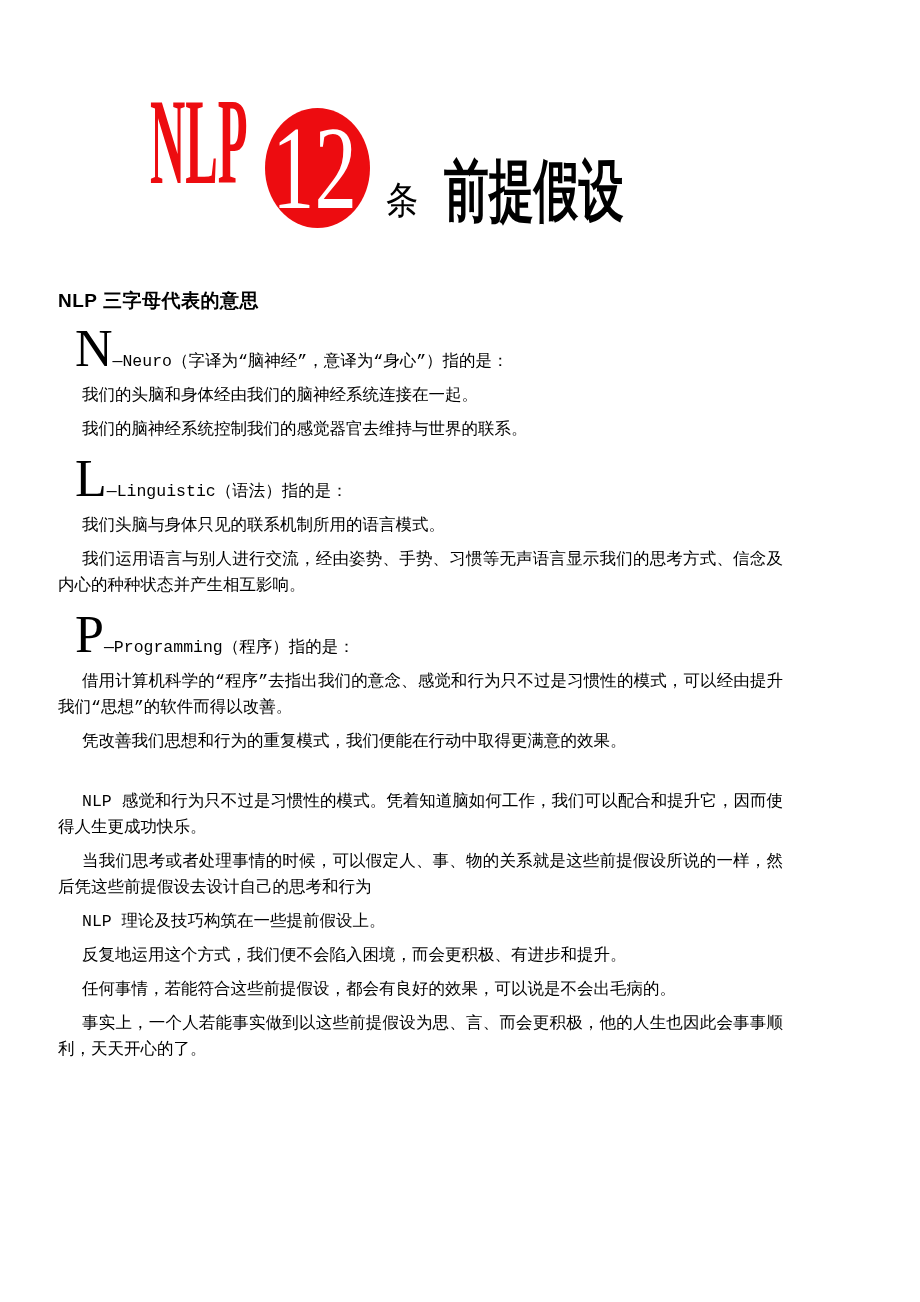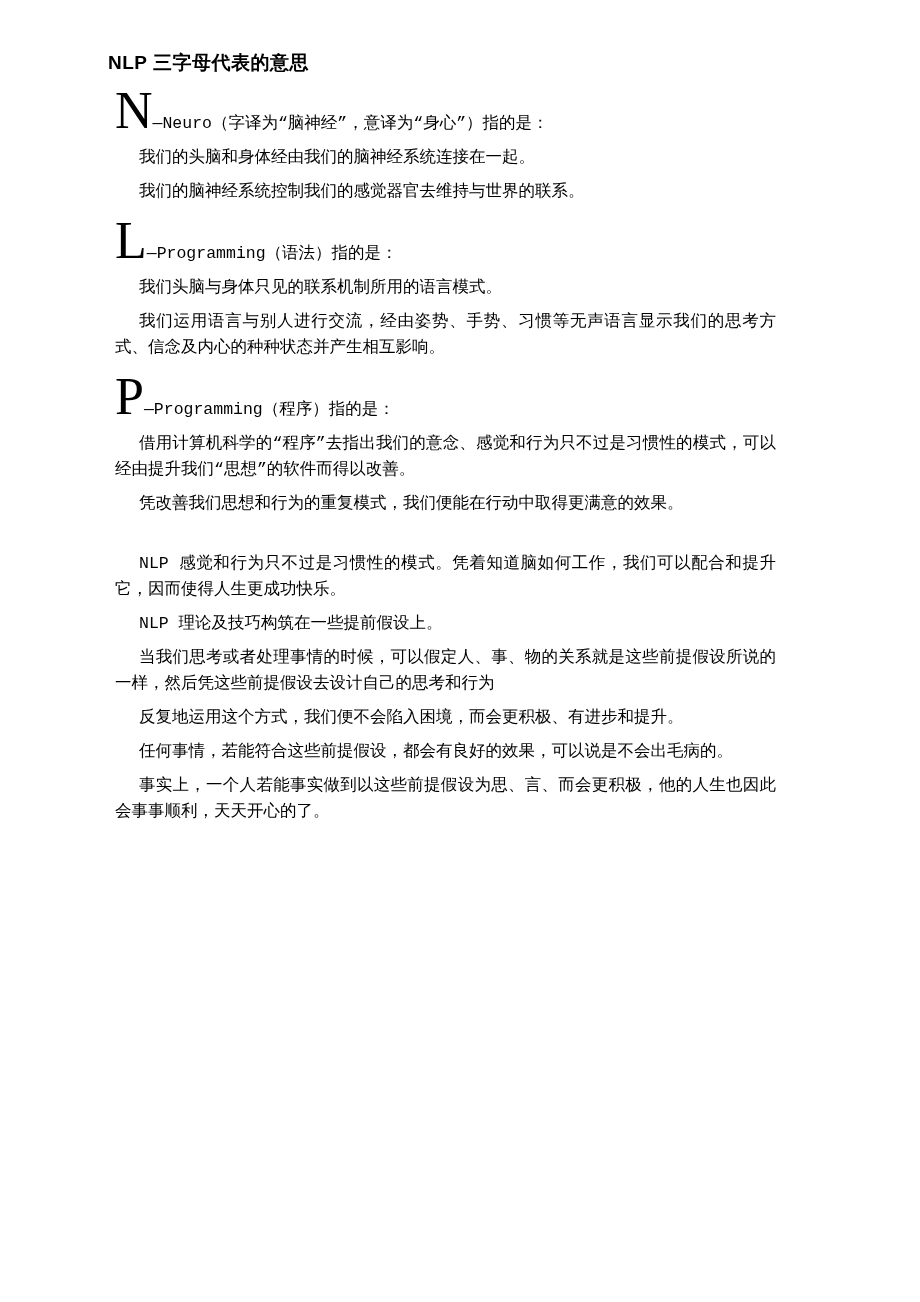--- a/index.html
+++ b/index.html
@@ -32,73 +32,80 @@
     transform:scaleX(0.85); transform-origin:left top;
   }
   .logo-title {
     position:absolute; left:444px; top:157px;
     font:bold 68px/1 "Liberation Serif", serif; color:var(--ink);
     transform:scaleX(0.66); transform-origin:left top; white-space:nowrap;
   }
 
   
   .content {
-    padding:0 137px 0 108px;
+    padding:0 137px 0 58px;
     font-family:"Liberation Mono","DejaVu Sans Mono",monospace;
     font-size:16.5px; color:var(--ink);
   }
   .heading {
     margin:50px 0 0;
     font:bold 19px/25px "Liberation Sans", sans-serif;
     letter-spacing:0.5px;
   }
   .sec { margin:0; }
-  .intro { margin:10px 7px 0; line-height:normal; }
+  .intro { margin:10px 17px 0; line-height:normal; }
   .drop {
     font-family:"Liberation Serif", serif;
     font-size:52px; line-height:1; font-weight:400;
   }
   .intro-text { font-size:16.5px; }
   .body-p {
-    margin:8px 7px; line-height:26px;
+    margin:8px 0; line-height:26px;
     text-indent:24px; text-align:justify;
   }
   .closing { display:block; margin-top:34px; }
 </style>
 </head>
 <body>
 
 <div class="page">
 
+  <header class="logo">
+    <span class="logo-nlp">NLP</span>
+    <span class="logo-badge"></span>
+    <span class="logo-num">12</span>
+    <span class="logo-tiao">条</span>
+    <span class="logo-title">前提假设</span>
+  </header>
 
   <main class="content">
 
     <h1 class="heading">NLP 三字母代表的意思</h1>
 
     <section class="sec">
       <p class="intro"><span class="drop">N</span><span class="intro-text">—Neuro（字译为“脑神经”，意译为“身心”）指的是：</span></p>
       <p class="body-p">我们的头脑和身体经由我们的脑神经系统连接在一起。</p>
       <p class="body-p">我们的脑神经系统控制我们的感觉器官去维持与世界的联系。</p>
     </section>
 
     <section class="sec">
-      <p class="intro"><span class="drop">L</span><span class="intro-text">—Programming（语法）指的是：</span></p>
+      <p class="intro"><span class="drop">L</span><span class="intro-text">—Linguistic（语法）指的是：</span></p>
       <p class="body-p">我们头脑与身体只见的联系机制所用的语言模式。</p>
       <p class="body-p">我们运用语言与别人进行交流，经由姿势、手势、习惯等无声语言显示我们的思考方式、信念及内心的种种状态并产生相互影响。</p>
     </section>
 
     <section class="sec">
       <p class="intro"><span class="drop">P</span><span class="intro-text">—Programming（程序）指的是：</span></p>
       <p class="body-p">借用计算机科学的“程序”去指出我们的意念、感觉和行为只不过是习惯性的模式，可以经由提升我们“思想”的软件而得以改善。</p>
       <p class="body-p">凭改善我们思想和行为的重复模式，我们便能在行动中取得更满意的效果。</p>
     </section>
 
     <section class="closing">
       <p class="body-p">NLP 感觉和行为只不过是习惯性的模式。凭着知道脑如何工作，我们可以配合和提升它，因而使得人生更成功快乐。</p>
+      <p class="body-p">当我们思考或者处理事情的时候，可以假定人、事、物的关系就是这些前提假设所说的一样，然后凭这些前提假设去设计自己的思考和行为</p>
       <p class="body-p">NLP 理论及技巧构筑在一些提前假设上。</p>
-      <p class="body-p">当我们思考或者处理事情的时候，可以假定人、事、物的关系就是这些前提假设所说的一样，然后凭这些前提假设去设计自己的思考和行为</p>
       <p class="body-p">反复地运用这个方式，我们便不会陷入困境，而会更积极、有进步和提升。</p>
       <p class="body-p">任何事情，若能符合这些前提假设，都会有良好的效果，可以说是不会出毛病的。</p>
       <p class="body-p">事实上，一个人若能事实做到以这些前提假设为思、言、而会更积极，他的人生也因此会事事顺利，天天开心的了。</p>
     </section>
 
   </main>
 </div>
 
 </body></html>

